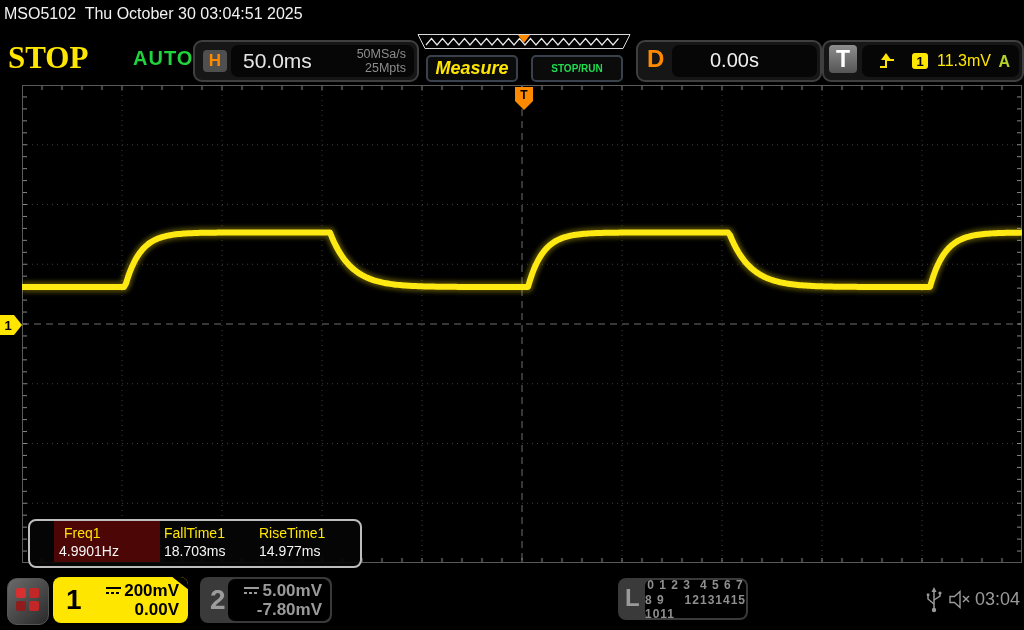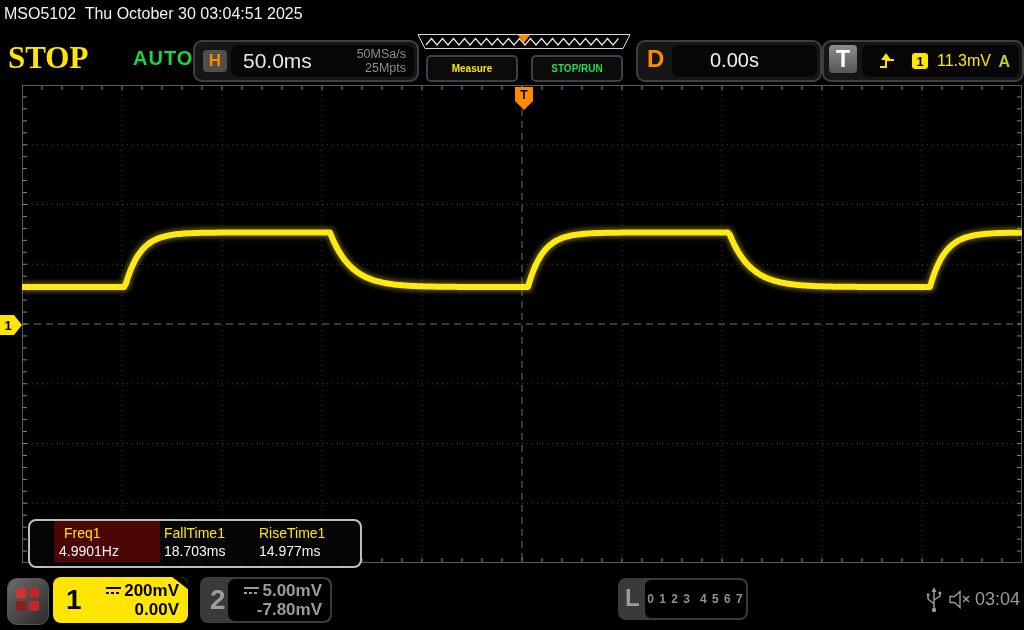--- a/index.html
+++ b/index.html
@@ -23,21 +23,21 @@
          border-radius:4px;color:#ff8a00;font-weight:bold;font-size:17px;
          display:flex;align-items:center;justify-content:center;}
   .h-inner{left:36px;top:3px;right:3px;bottom:3px;}
   .h-value{position:absolute;left:12px;top:4px;font-size:21px;color:#e5e5e5;}
   .h-rates{position:absolute;right:8px;top:2px;text-align:right;font-size:12.5px;
            color:#8c8c8c;line-height:14px;}
 
   .measure-btn,.run-btn{position:absolute;top:55px;width:88px;height:23px;background:#0b0b0b;
       border:2px solid #39424c;border-radius:5px;display:flex;align-items:center;
       justify-content:center;font-weight:bold;}
-  .measure-btn{left:426px;font-size:10px;color:#ffe600;}
+  .measure-btn{left:426px;font-size:18px;color:#ffe600;font-style:italic;}
   .run-btn{left:531px;font-size:10px;color:#1fdd4f;}
 
   .d-panel{left:636px;top:40px;width:182px;height:38px;}
   .d-key{position:absolute;left:9px;top:3px;font-size:24px;font-weight:bold;color:#ff8a00;}
   .d-inner{left:34px;top:3px;right:3px;bottom:3px;}
   .d-value{position:absolute;left:14px;top:4px;font-size:20px;color:#f0f0f0;margin-left:24px;}
 
   .t-panel{left:822px;top:40px;width:198px;height:38px;}
   .t-key{position:absolute;left:5px;top:3px;width:28px;height:28px;
          background:linear-gradient(#8d8d8d,#555);border-radius:4px;color:#fff;
@@ -404,20 +404,24 @@
   </div>
 </div>
 
 <div class="abs l-panel">
   <div class="l-key">L</div>
   <div class="l-inner">
     <div class="l-row">
       <span>0 1 2 3</span>
       <span>4 5 6 7</span>
     </div>
+    <div class="l-row">
+      <span>8 9 1011</span>
+      <span>12131415</span>
+    </div>
   </div>
 </div>
 
 <svg class="abs" style="left:925px;top:586px" width="18" height="28">
   <g stroke="#9a9a9a" stroke-width="1.5" fill="none">
     <line x1="9" y1="23" x2="9" y2="5"></line>
     <polyline points="9,18 3,13 3,10"></polyline>
     <polyline points="9,14 15,10 15,8"></polyline>
   </g>
   <polygon points="6.5,6 11.5,6 9,1" fill="#9a9a9a"></polygon>

